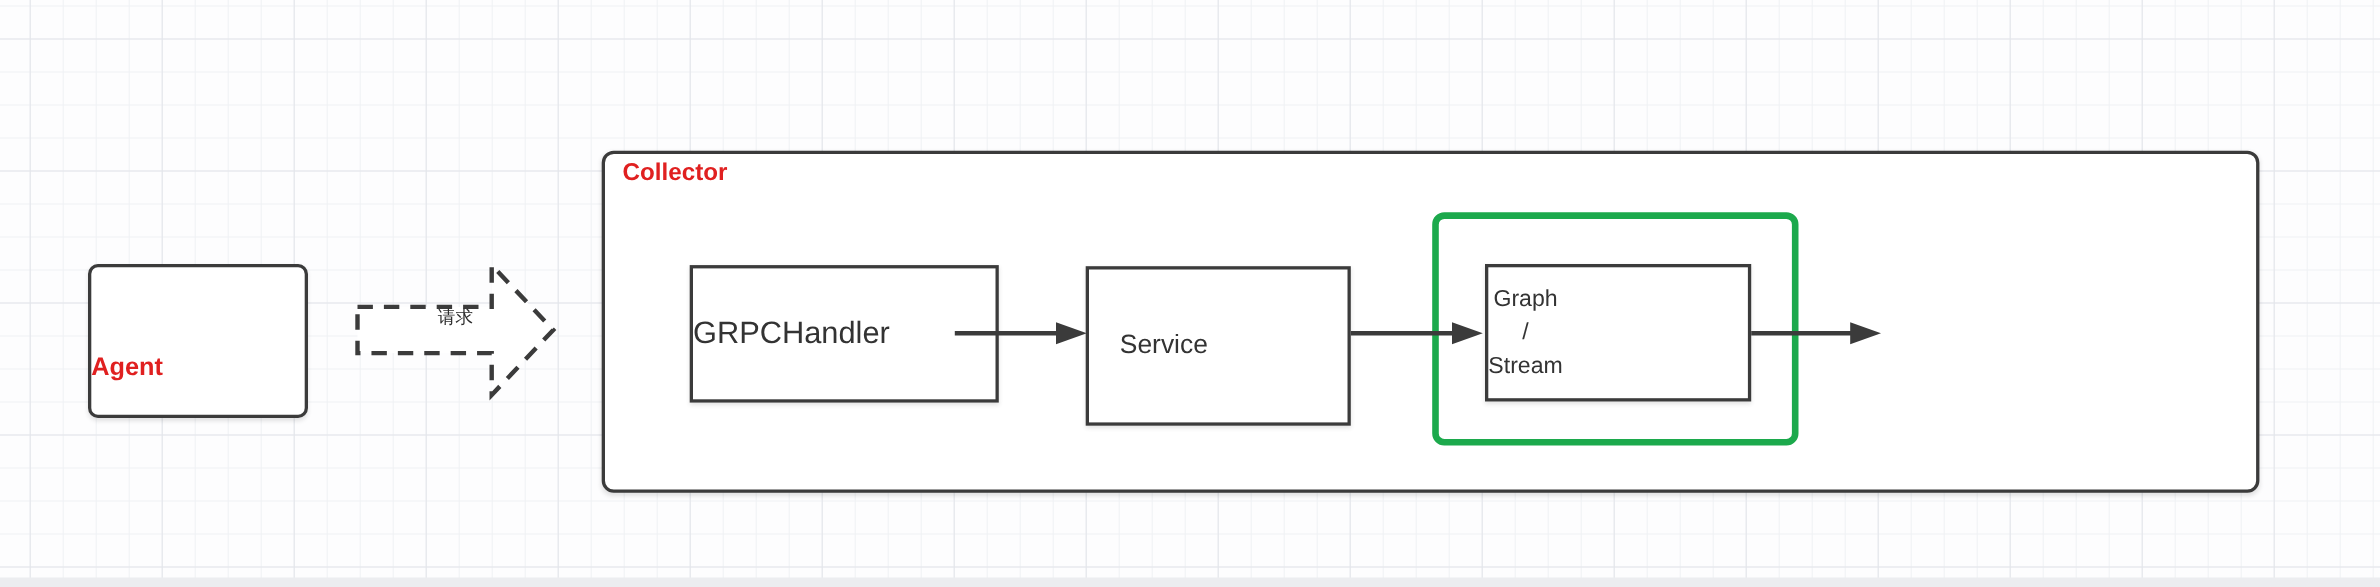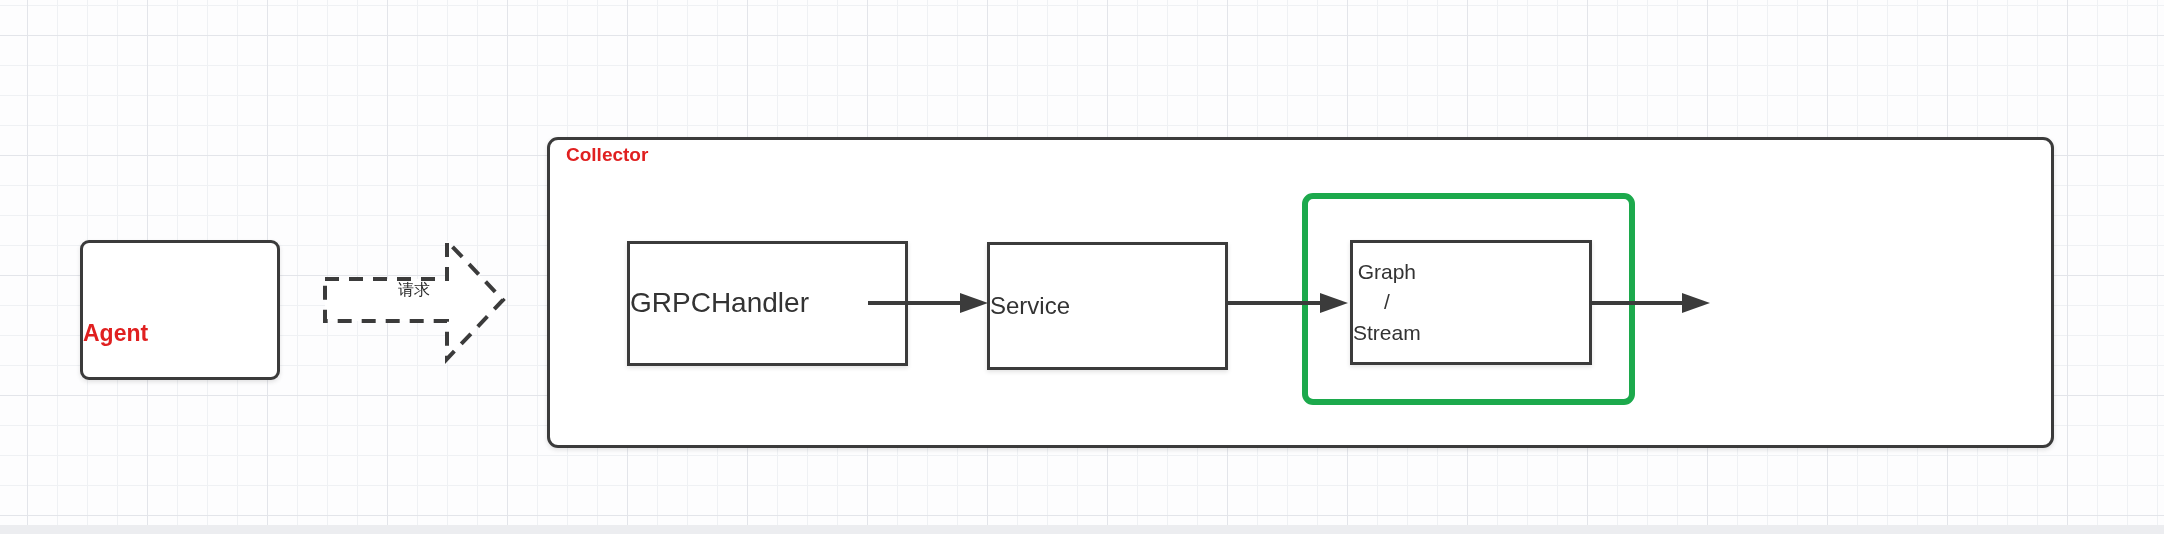--- a/index.html
+++ b/index.html
@@ -34,24 +34,24 @@
     left:80px;top:240px;width:200px;height:140px;border-radius:9px;
   }
   .agent .lbl{color:#e02020;font-weight:bold;font-size:23px;margin-top:48px;}
   .collector{
     position:absolute;left:547px;top:137px;width:1507px;height:311px;
     background:#fff;border:3px solid #3b3b3b;border-radius:11px;
     box-sizing:border-box;box-shadow:0 2px 4px rgba(60,60,60,.14);
   }
   .collector-label{
     position:absolute;left:566px;top:144px;
-    color:#e02020;font-weight:bold;font-size:19px;
+    color:#e02020;font-weight:bold;font-size:22px;
   }
   .grpc    {left:627px; top:241px;width:281px;height:125px;font-size:28px;}
-  .service {left:987px; top:242px;width:241px;height:128px;font-size:24px;}
+  .service {left:987px; top:242px;width:241px;height:145px;font-size:24px;padding-left:28px;}
   .graph   {left:1350px;top:240px;width:242px;height:125px;font-size:21px;}
   .dao     {left:1710px;top:242px;width:240px;height:123px;font-size:24px;}
   .highlight-box{
     position:absolute;left:1302px;top:193px;width:333px;height:212px;
     border:6px solid #1ca94c;border-radius:11px;box-sizing:border-box;
     background:transparent;
   }
   .edges-svg{position:absolute;left:0;top:0;width:2164px;height:534px;}
   .request-label{
     position:absolute;left:354px;top:276px;width:120px;

